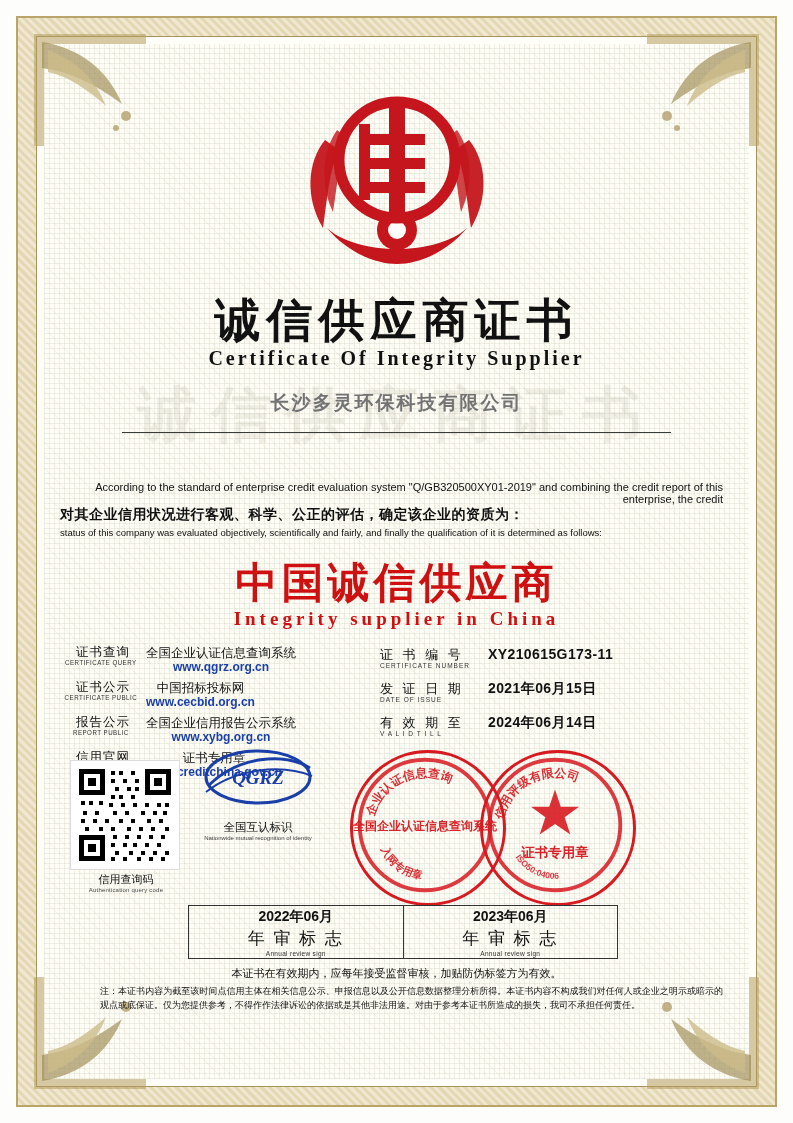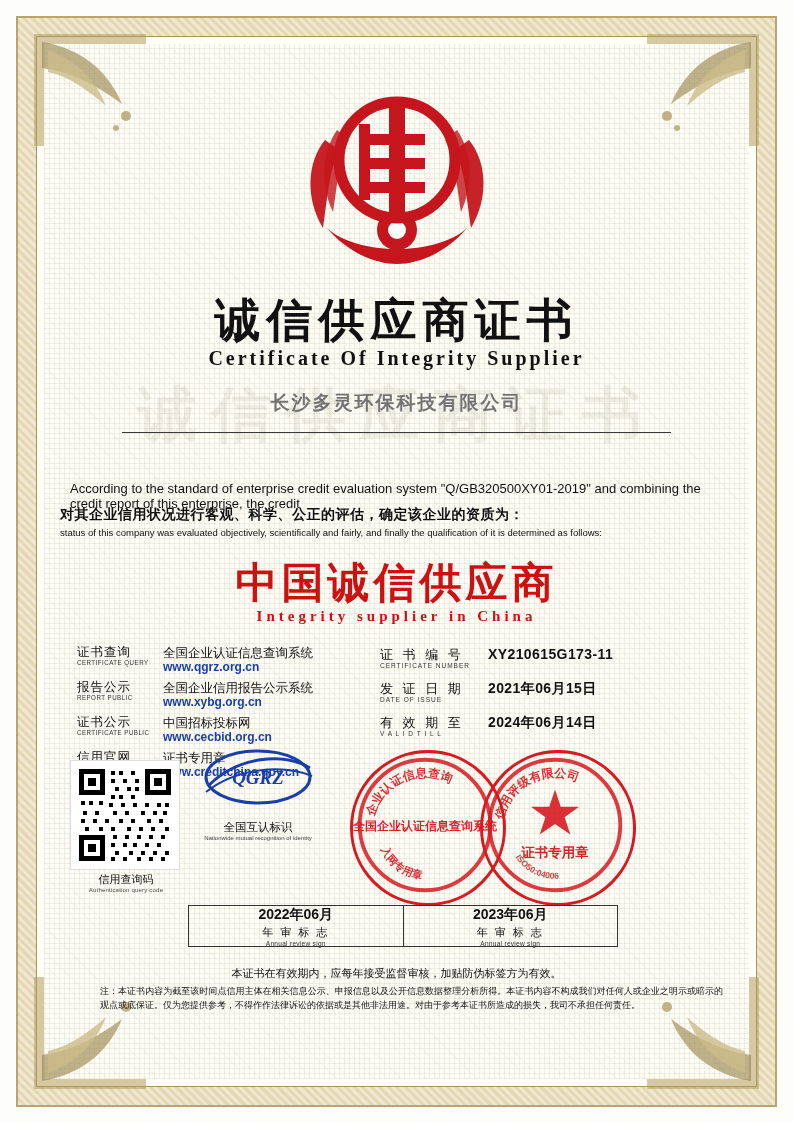--- a/index.html
+++ b/index.html
@@ -66,50 +66,50 @@
   }
   .address{
     position:absolute;top:378px;left:0;right:0;text-align:center;
     font-size:10px;color:#222;letter-spacing:.3px;
   }
   .para1-cn{
     position:absolute;top:400px;left:20px;right:20px;text-align:center;
     font-size:14px;font-weight:bold;color:#111;letter-spacing:.5px;
   }
   .para1-en{
-    position:absolute;top:421px;left:10px;right:10px;text-align:left;
-    font-size:13px;color:#111;letter-spacing:0;
+    position:absolute;top:421px;left:10px;right:10px;text-align:right;
+    font-size:11px;color:#111;letter-spacing:0;
   }
   .para2-cn{
     position:absolute;top:446px;left:0px;right:0px;text-align:left;
     font-size:14px;font-weight:bold;color:#111;letter-spacing:.5px;
   }
   .para2-en{
     position:absolute;top:467px;left:0px;right:0px;text-align:left;
     font-size:9.5px;color:#111;
   }
   .grant-cn{
     position:absolute;top:495px;left:0;right:0;text-align:center;
     font-family:"Liberation Serif", serif;
     font-size:42px;font-weight:bold;letter-spacing:4px;color:#cf1010;
   }
   .grant-en{
     position:absolute;top:548px;left:0;right:0;text-align:center;
     font-family:"Liberation Serif", serif;
-    font-size:15px;font-weight:bold;letter-spacing:4px;color:#cf1010;
+    font-size:19px;font-weight:bold;letter-spacing:4px;color:#cf1010;
   }
   .watermark{
     position:absolute;top:315px;left:0;right:0;text-align:center;
     font-size:60px;font-weight:bold;color:rgba(120,110,90,.10);
     letter-spacing:14px;pointer-events:none;
   }
 
   
   .info{position:absolute;top:586px;left:0;right:0;height:110px;}
-  .info-left{position:absolute;left:17px;top:0;width:300px;}
+  .info-left{position:absolute;left:0;top:0;width:300px;text-align:center;}
   .info-right{position:absolute;left:320px;top:0;width:330px;}
   .irow{display:flex;align-items:flex-start;margin-bottom:7px;}
   .ilab{width:86px;flex:0 0 86px;}
   .ilab .cn{font-size:12.5px;color:#111;letter-spacing:1px;display:block;line-height:13px;}
   .ilab .en{font-size:6.5px;color:#333;letter-spacing:.5px;display:block;line-height:8px;
             transform:scaleX(.95);transform-origin:left center;}
   .ival{font-size:12.5px;color:#111;line-height:14px;}
   .ival .url{color:#1a3fa8;font-weight:bold;font-size:12px;display:block;}
   .irow2{display:flex;align-items:baseline;margin-bottom:10px;}
   .ilab2{width:108px;flex:0 0 108px;}
@@ -125,25 +125,25 @@
 
   .qgrz{position:absolute;left:138px;top:682px;width:120px;text-align:center;}
   .qgrz-cap{font-size:11.5px;color:#111;margin-top:4px;}
   .qgrz-cap .en{display:block;font-size:6px;color:#444;}
 
   .seal{position:absolute;border-radius:50%;border:3px solid #d71920;}
   .seal1{left:290px;top:690px;width:150px;height:150px;}
   .seal2{left:420px;top:690px;width:150px;height:150px;}
 
   
-  .annual{position:absolute;left:128px;top:845px;width:430px;height:42px;display:flex;}
+  .annual{position:absolute;left:128px;top:845px;width:430px;height:54px;display:flex;}
   .abox{flex:1;border:1px solid #333;display:flex;flex-direction:column;align-items:center;justify-content:center;}
   .abox + .abox{border-left:none;}
   .abox .y{font-size:14px;color:#111;font-weight:bold;}
-  .abox .cn{font-size:11px;color:#111;letter-spacing:2px;margin-top:1px;}
+  .abox .cn{font-size:17px;color:#111;letter-spacing:2px;margin-top:1px;}
   .abox .en{font-size:6.5px;color:#333;letter-spacing:.3px;}
 
   .notice{
     position:absolute;top:906px;left:0;right:0;text-align:center;
     font-size:11px;color:#111;
   }
   .disclaimer{
     position:absolute;top:924px;left:40px;right:10px;
     font-size:9px;color:#111;line-height:14px;text-align:justify;
   }
@@ -241,36 +241,36 @@
             <span class="cn">证书查询</span>
             <span class="en">CERTIFICATE QUERY</span>
           </div>
           <div class="ival">
             <span>全国企业认证信息查询系统</span>
             <span class="url">www.qgrz.org.cn</span>
           </div>
         </div>
         <div class="irow">
           <div class="ilab">
+            <span class="cn">证书公示</span>
+            <span class="en">CERTIFICATE PUBLIC</span>
+          </div>
+          <div class="ival">
+            <span>中国招标投标网</span>
+            <span class="url">www.cecbid.org.cn</span>
+          </div>
+        </div>
+        <div class="irow">
+          <div class="ilab">
             <span class="cn">报告公示</span>
             <span class="en">REPORT PUBLIC</span>
           </div>
           <div class="ival">
             <span>全国企业信用报告公示系统</span>
             <span class="url">www.xybg.org.cn</span>
-          </div>
-        </div>
-        <div class="irow">
-          <div class="ilab">
-            <span class="cn">证书公示</span>
-            <span class="en">CERTIFICATE PUBLIC</span>
-          </div>
-          <div class="ival">
-            <span>中国招标投标网</span>
-            <span class="url">www.cecbid.org.cn</span>
           </div>
         </div>
         <div class="irow">
           <div class="ilab">
             <span class="cn">信用官网</span>
             <span class="en">CREDIT WEBSITE</span>
           </div>
           <div class="ival">
             <span>证书专用章</span>
             <span class="url">www.creditchina.gov.cn</span>

